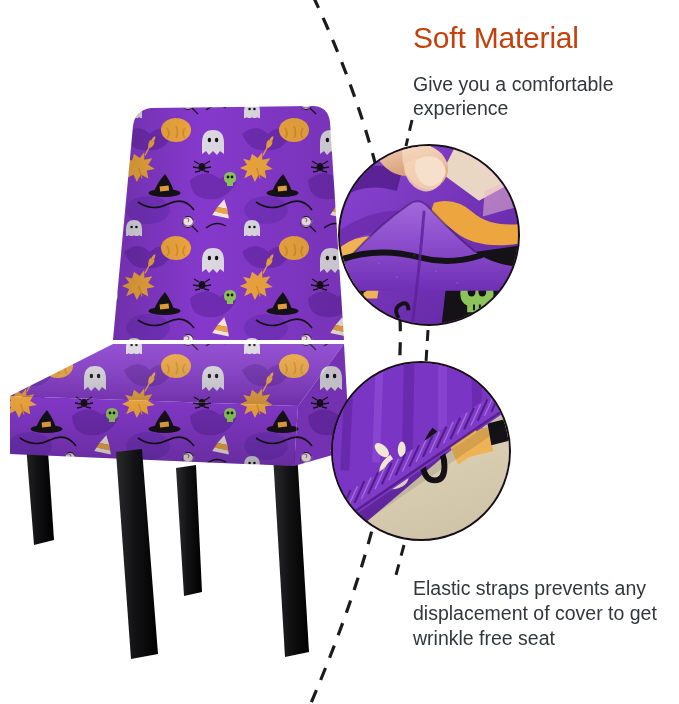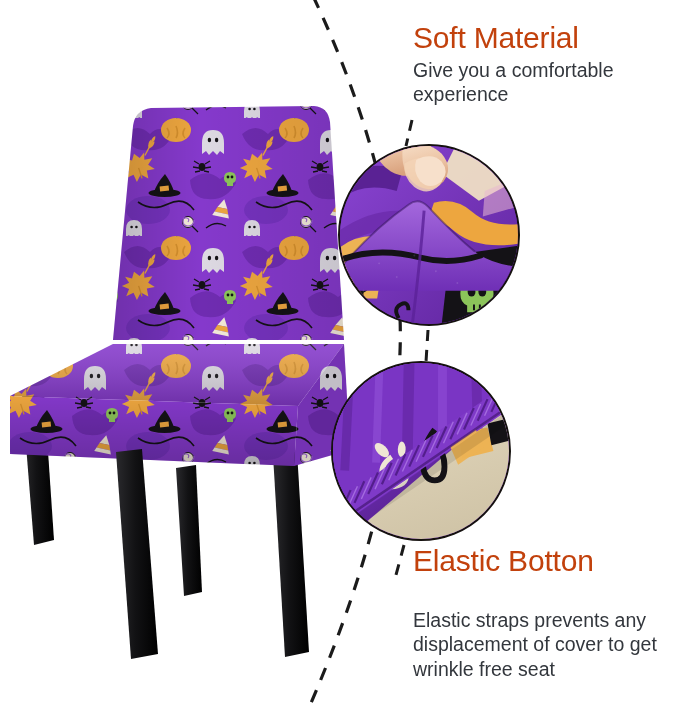--- a/index.html
+++ b/index.html
@@ -13,21 +13,21 @@
   .stage { position:absolute; inset:0; }
 
   
   .txt-block { position:absolute; }
   .headline {
     font-size:30px; font-weight:400; letter-spacing:-0.2px;
     color:#c2410c; line-height:1.05; white-space:nowrap;
   }
   .subline {
     font-size:19.5px; font-weight:400; color:#33373d;
-    line-height:1.28; margin-top:4px; max-width:256px;
+    line-height:1.28; margin-top:18px; max-width:256px;
   }
   #block-soft  { left:413px; top:22px;  width:262px; }
   #block-elas  { left:413px; top:545px; width:266px; }
   #block-elas .subline { max-width:262px; margin-top:31px; }
 
   
   .divider { position:absolute; left:0; top:0; width:679px; height:704px; pointer-events:none; }
 
   
   .detail-circle {
@@ -350,17 +350,16 @@
       <path d="M-10 178 L198 36 L200 48 L-8 190z" fill="#000" opacity=".10"></path>
     </svg>
   </div>
 
   <div class="txt-block" id="block-soft">
     <div class="headline">Soft Material</div>
     <div class="subline">Give you a comfortable experience</div>
   </div>
 
   <div class="txt-block" id="block-elas">
-    <div class="headline">Elastic Botton</div>
     <div class="subline">Elastic straps prevents any displacement of cover to get wrinkle free seat</div>
   </div>
 
 </div>
 
 </body></html>

